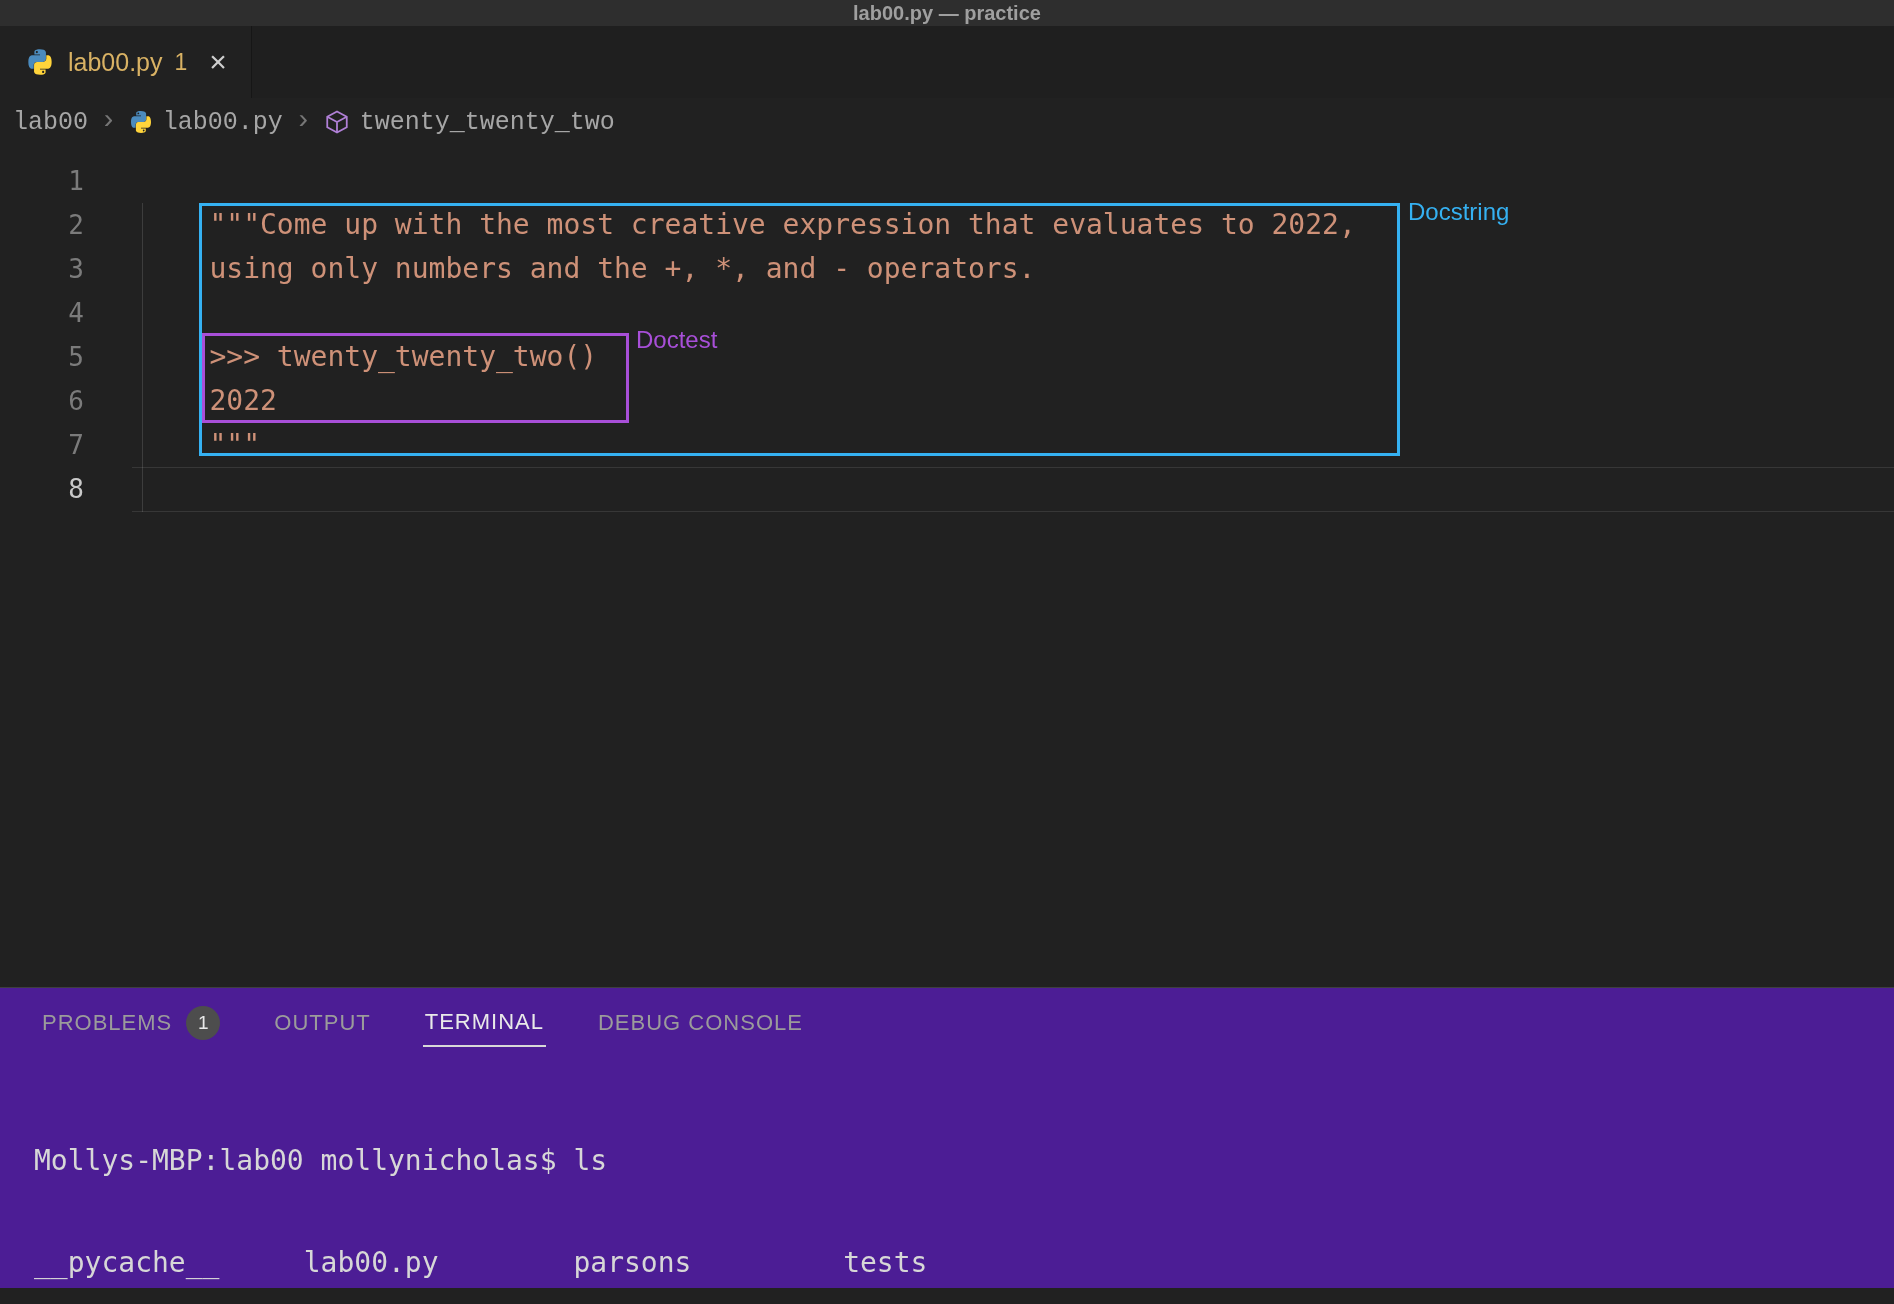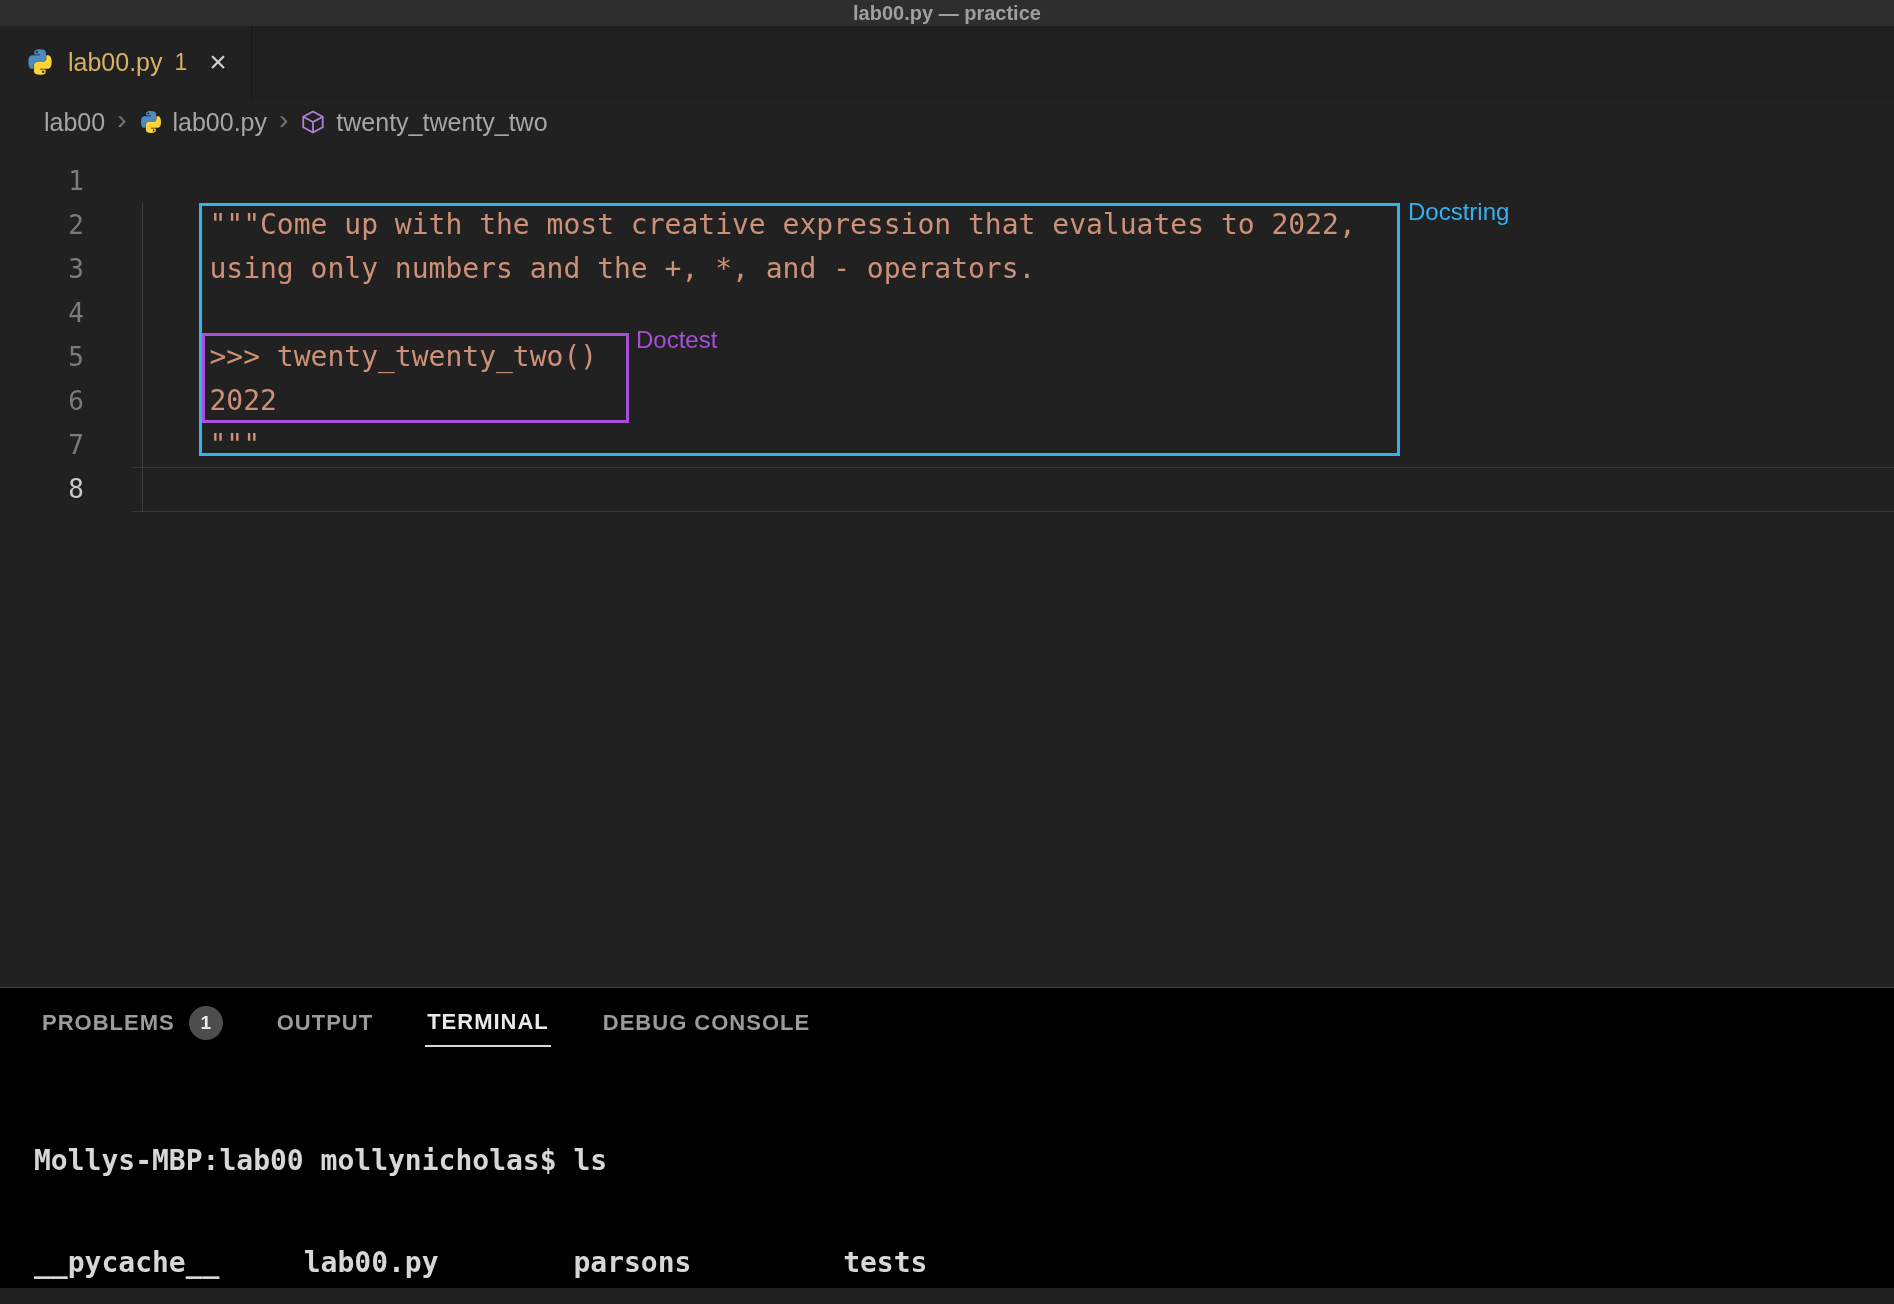--- a/index.html
+++ b/index.html
@@ -20,21 +20,21 @@
     height:72px; display:inline-flex; align-items:center; gap:14px; padding:0 24px 0 26px;
     background:#212121; border-right:1px solid #161616;
   }
   .tab-name { color:#d9b264; font-size:25px; }
   .tab-badge { color:#d9b264; font-size:23px; margin-left:-2px; }
   .tab-close { color:#cfcfcf; font-size:30px; line-height:30px; margin-left:8px; cursor:pointer; }
 
   
   .breadcrumb {
     height:48px; background:#212121; display:flex; align-items:center; gap:10px;
-    padding-left:44px; color:#a6a6a6; font-size:25px;
+    padding-left:13px; color:#a6a6a6; font-size:25px;font-family:Liberation Mono, monospace;
   }
   .crumb-sep { color:#767676; font-size:28px; margin:0 2px 4px 2px; }
   .crumb-item { cursor:pointer; }
   .icon-inline { display:inline-flex; align-items:center; }
 
   
   .editor { position:relative; height:841px; background:#212121; font-family:"DejaVu Sans Mono", monospace; }
   .rows { padding-top:13px; }
   .row { height:44px; line-height:44px; display:flex; white-space:pre; font-size:28px; }
   .ln { flex:none; width:84px; text-align:right; color:#7b7b7b; font-size:26px; }
@@ -54,21 +54,21 @@
     left:132px; right:0; top:321px; height:45px;
     border-top:1px solid rgba(255,255,255,0.10); border-bottom:1px solid rgba(255,255,255,0.10);
   }
   .box-docstring { left:199px; top:57px; width:1201px; height:253px; border:3px solid #35b1f2; }
   .box-doctest   { left:202px; top:187px; width:427px; height:90px; border:3px solid #a84fd8; }
   .anno-label { position:absolute; font-family:"Liberation Sans", sans-serif; font-size:24px; pointer-events:none; }
   .label-docstring { left:1408px; top:52px; color:#35b1f2; }
   .label-doctest   { left:636px; top:180px; color:#a84fd8; }
 
   
-  .panel { height:301px; background:#000000; border-top:1px solid #3f3f3f;font-weight:bold; }
+  .panel { height:301px; background:#4c1d95; border-top:1px solid #3f3f3f; }
   .panel-tabs {
     height:70px; display:flex; align-items:center; gap:50px; padding-left:40px;
     font-size:22px; letter-spacing:1px; color:#9b9b9b;
   }
   .ptab { display:inline-flex; align-items:center; gap:14px; padding:10px 2px; cursor:pointer; }
   .ptab-active { color:#e9e9e9; border-bottom:2px solid #d8d8d8; }
   .pbadge {
     width:34px; height:34px; border-radius:50%; background:#4d4d4d; color:#e8e8e8;
     display:inline-flex; align-items:center; justify-content:center; font-size:19px; letter-spacing:0;
   }

